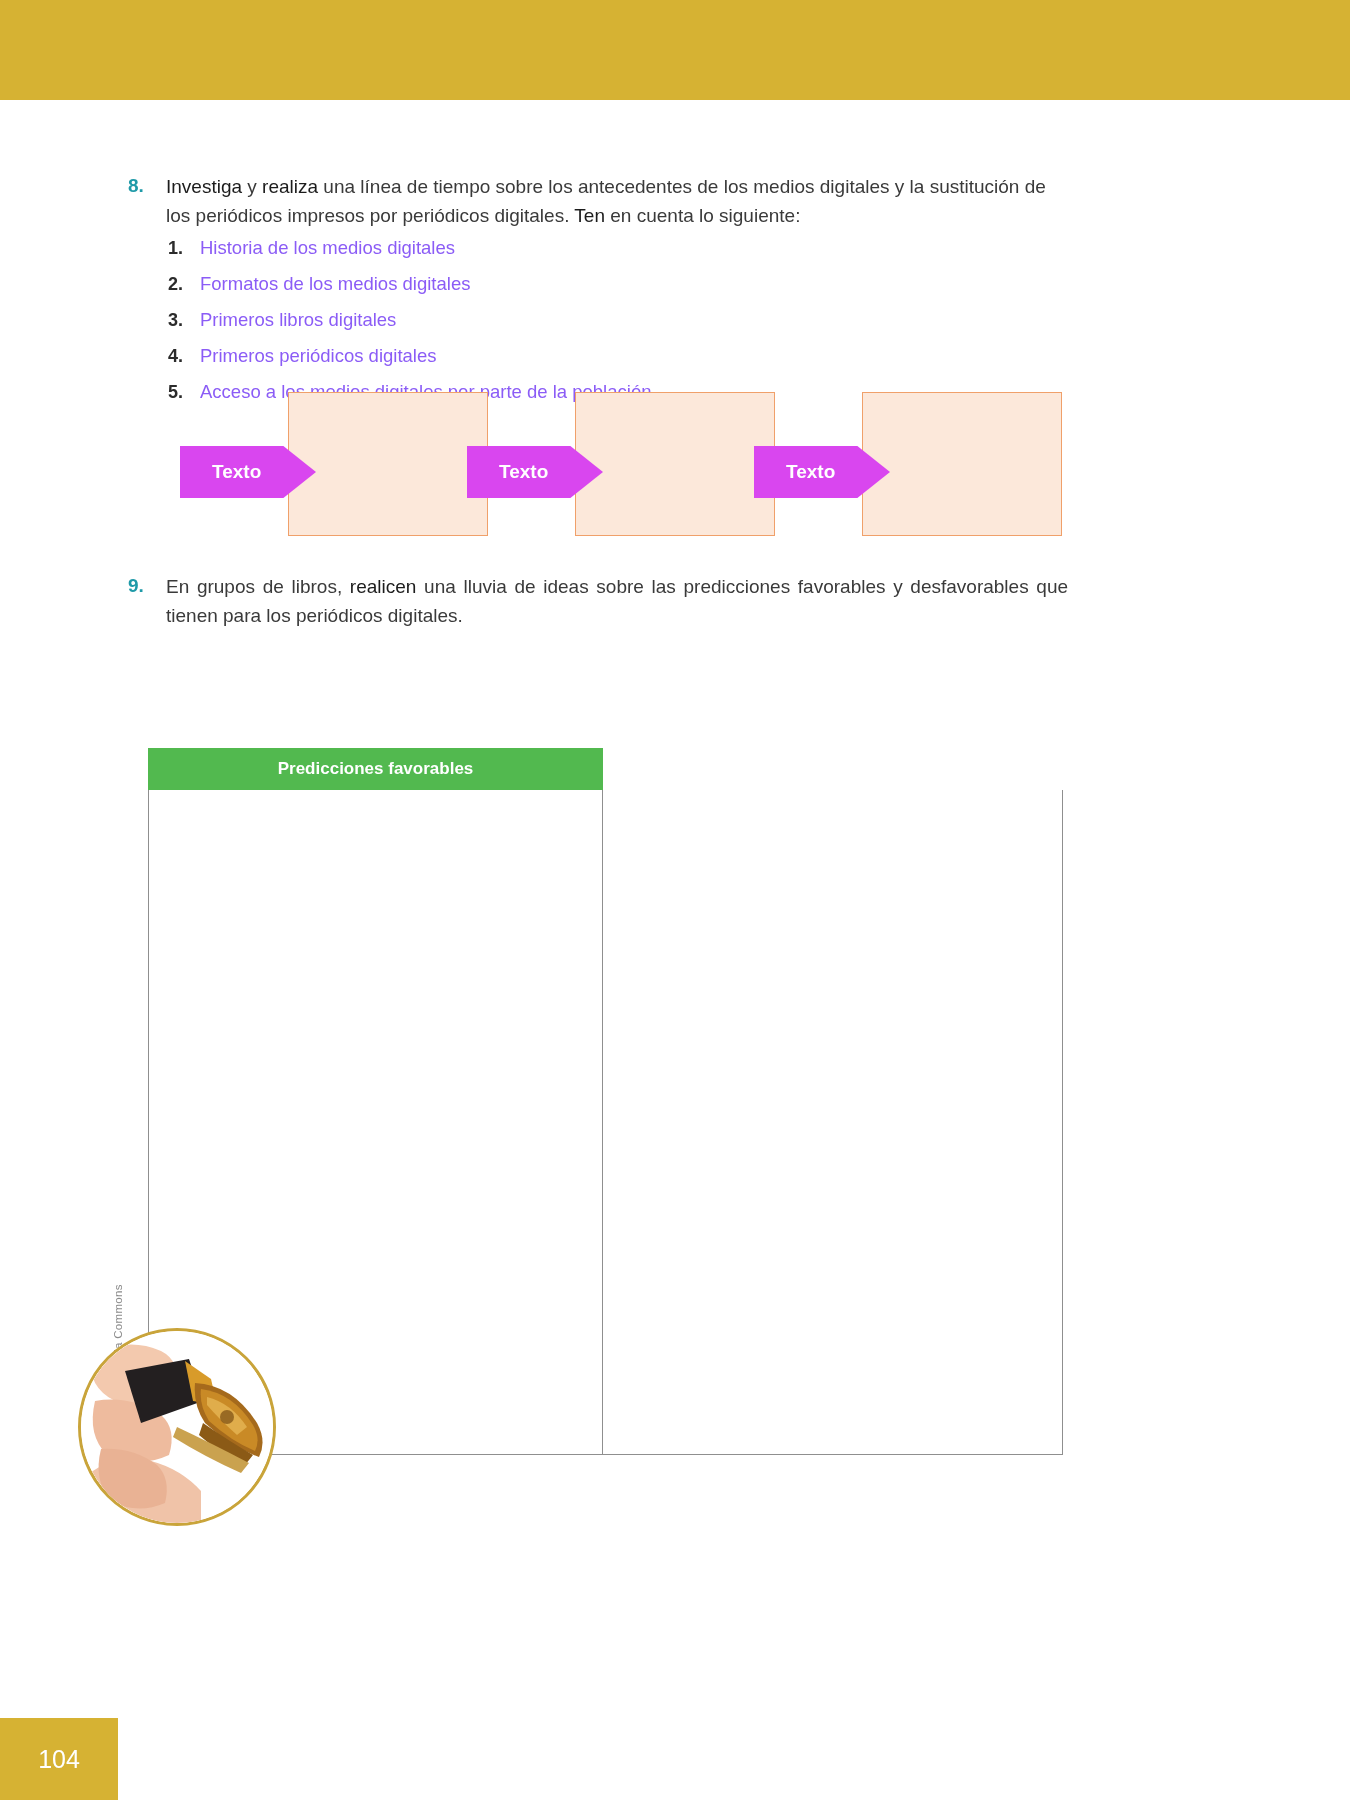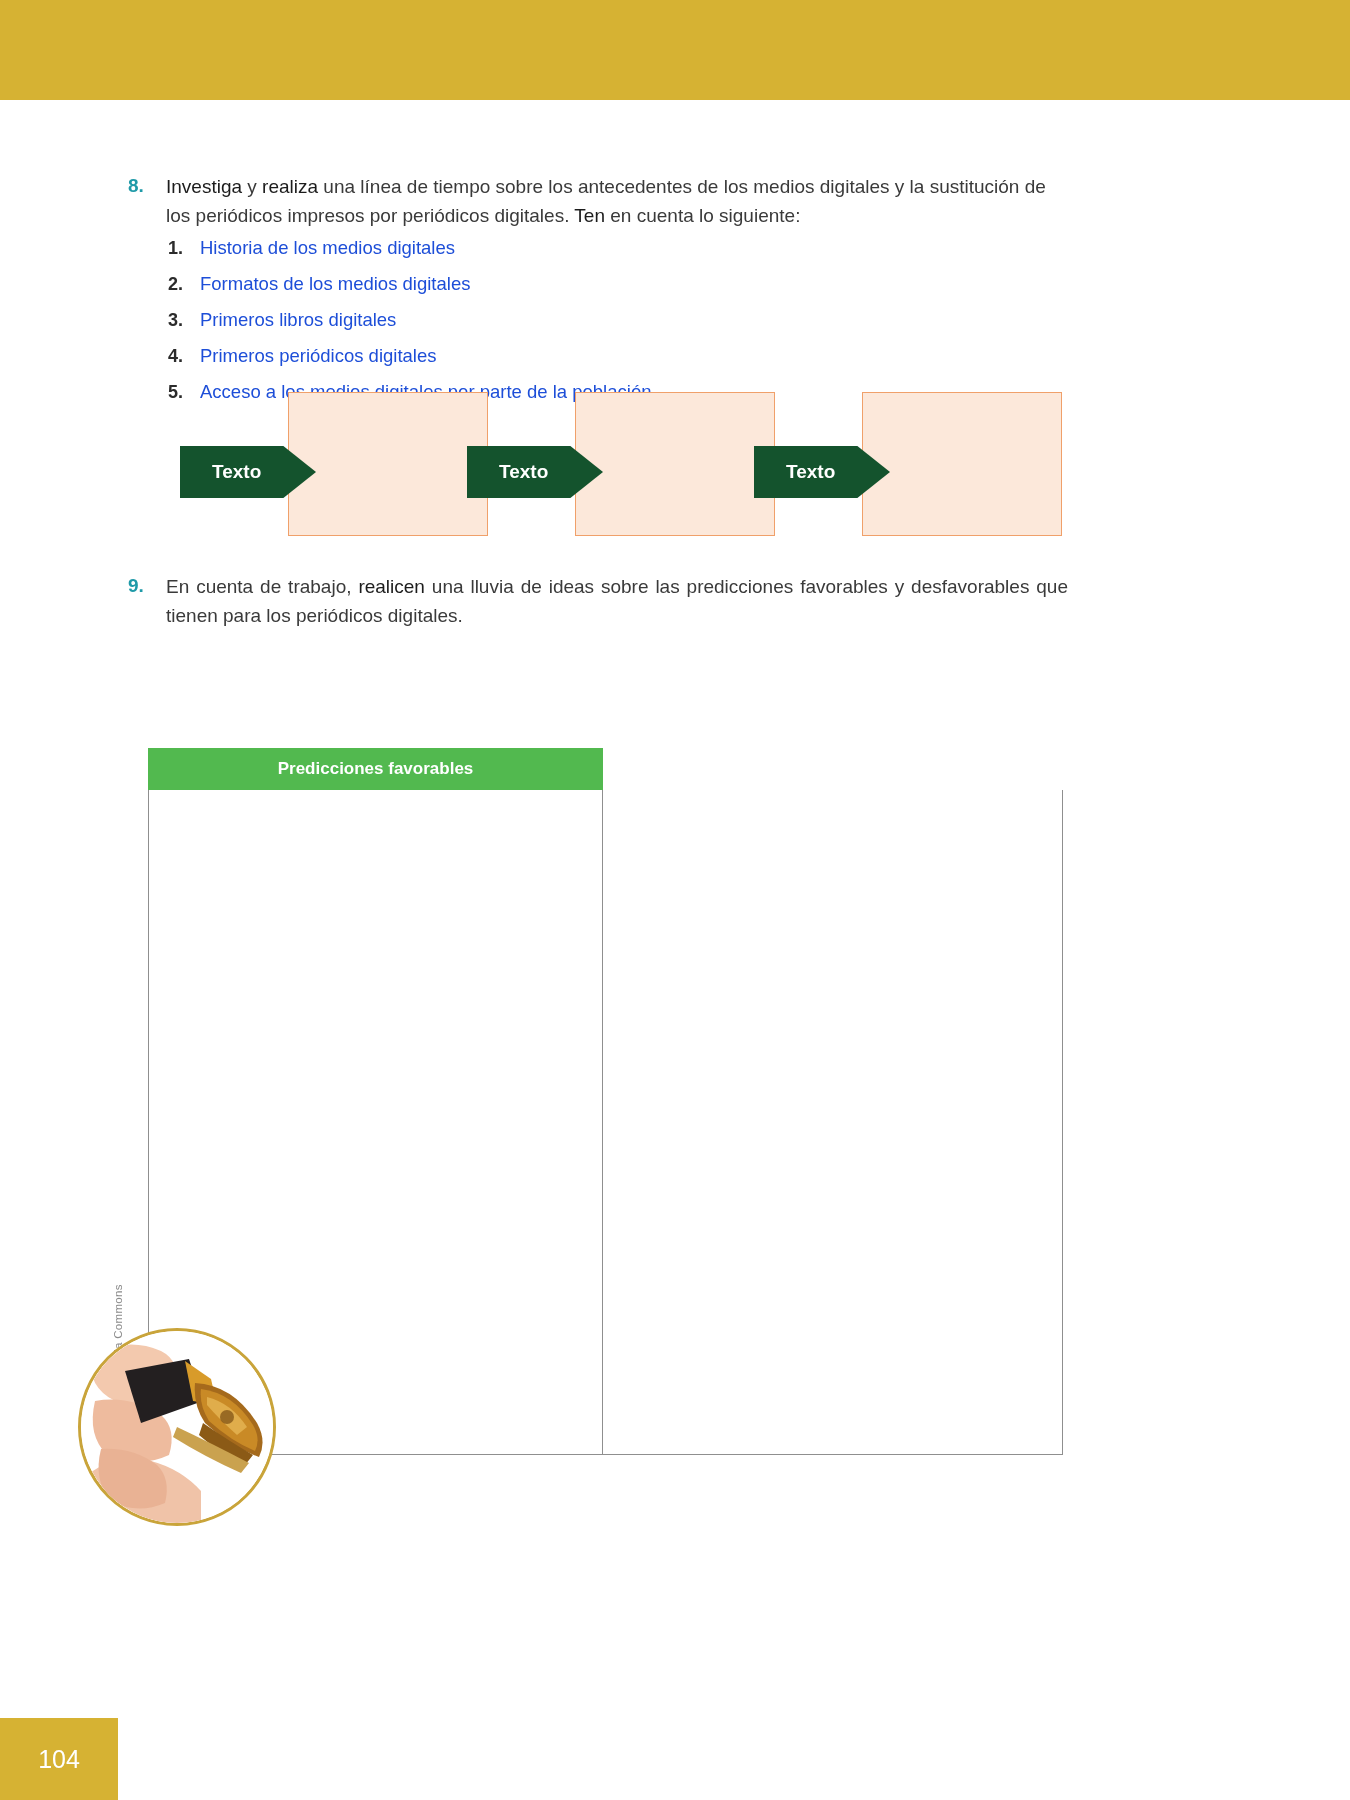--- a/index.html
+++ b/index.html
@@ -23,31 +23,31 @@
 
   #ex8{left:128px;top:172px;width:940px;}
   #ex8 .ex-body{text-align:left;}
   #ex9{left:128px;top:572px;width:940px;}
   #ex9 .ex-body{text-align:justify;}
 
   
   .sublist{position:absolute;left:168px;top:232px;width:800px;}
   .sub-item{display:flex;margin-bottom:4px;}
   .sub-n{font-weight:bold;font-size:18px;color:#2b2b2b;width:32px;flex:0 0 32px;line-height:32px;}
-  .sub-t{font-size:18.5px;color:#1d4ed8;line-height:32px;}
+  .sub-t{font-size:18.5px;color:#8b5cf6;line-height:32px;}
 
   
   .flow{position:absolute;left:160px;top:392px;width:910px;height:150px;}
   .flow-box{
     position:absolute;top:0;width:200px;height:144px;
     background:#fce8da;border:1.5px solid #f0a06a;box-sizing:border-box;
   }
   .flow-arrow{
     position:absolute;top:54px;height:52px;width:136px;
-    background:#14532d;color:#ffffff;font-weight:bold;font-size:19px;
+    background:#d946ef;color:#ffffff;font-weight:bold;font-size:19px;
     display:flex;align-items:center;padding-left:32px;box-sizing:border-box;
     clip-path:polygon(0 0, 76% 0, 100% 50%, 76% 100%, 0 100%);
   }
 
   
   .tbl{position:absolute;left:148px;top:748px;width:915px;height:707px;}
   .tbl-head{display:flex;height:42px;}
   .th{
     color:#ffffff;font-weight:bold;font-size:17px;
     display:flex;align-items:center;justify-content:center;
@@ -124,21 +124,21 @@
       <div class="flow-box" style="left: 128px;"></div>
       <div class="flow-box" style="left: 415px;"></div>
       <div class="flow-box" style="left: 702px;"></div>
       <div class="flow-arrow" style="left: 20px;">Texto</div>
       <div class="flow-arrow" style="left: 307px;">Texto</div>
       <div class="flow-arrow" style="left: 594px;">Texto</div>
     </div>
 
   <div class="ex" id="ex9">
     <div class="ex-num">9.</div>
-    <div class="ex-body" id="ex9-body"><span>En cuenta de trabajo, </span><b>realicen</b><span> una lluvia de ideas sobre las predicciones favorables y desfavorables que tienen para los periódicos digitales.</span></div>
+    <div class="ex-body" id="ex9-body"><span>En grupos de libros, </span><b>realicen</b><span> una lluvia de ideas sobre las predicciones favorables y desfavorables que tienen para los periódicos digitales.</span></div>
   </div>
 
   <div class="tbl">
     <div class="tbl-head">
       <div class="th th-fav">Predicciones favorables</div>
     </div>
     <div class="tbl-body">
       <div class="td td-fav"></div>
       <div class="td td-unf"></div>
     </div>

